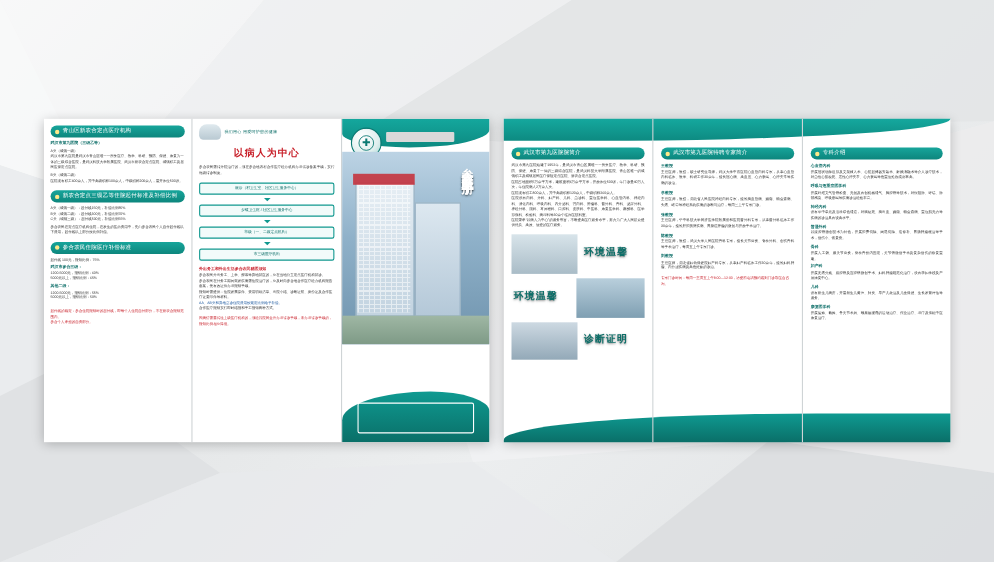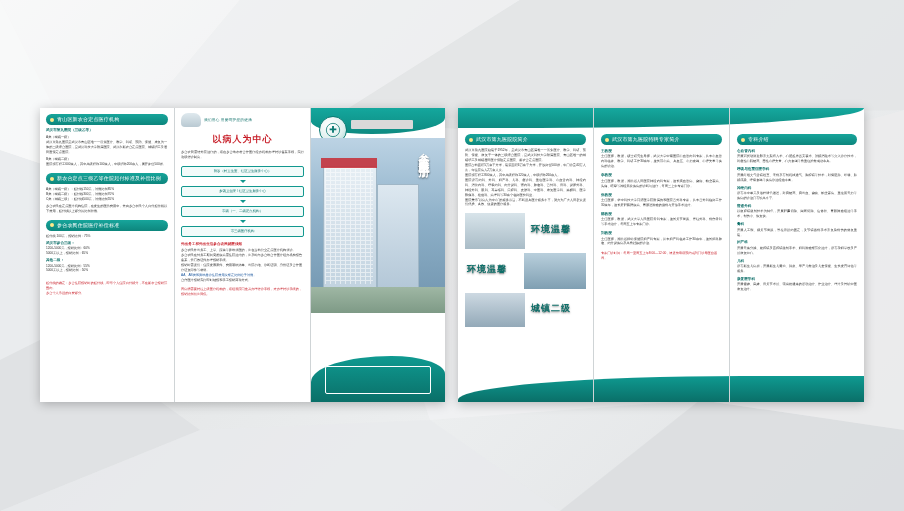--- a/index.html
+++ b/index.html
@@ -218,21 +218,21 @@
     <div style="position:relative;margin-top:6px;height:36px">
       <div class="ph room" style="position:absolute;left:0;top:0;width:60px;height:36px"></div>
       <div class="photo-label" style="left:66px;top:10px;color:#0c6e68">环境温馨</div>
     </div>
     <div style="position:relative;margin-top:4px;height:36px">
       <div class="ph" style="position:absolute;right:0;top:0;width:62px;height:36px;background:linear-gradient(#b9cfdc,#7f9fb2)"></div>
       <div class="photo-label" style="left:2px;top:10px;color:#0c6e68">环境温馨</div>
     </div>
     <div style="position:relative;margin-top:4px;height:34px">
       <div class="ph" style="position:absolute;left:0;top:0;width:60px;height:34px;background:linear-gradient(#cdd9e2,#93a9b8)"></div>
-      <div class="photo-label" style="left:66px;top:9px;color:#0c6e68">城镇二级</div>
+      <div class="photo-label" style="left:66px;top:9px;color:#0c6e68">诊断证明</div>
     </div>
   </div>
 
   <div class="fold" style="left:135px"></div>
 
   <div class="panel" style="left:136px;width:135px;padding:26px 7px 0 7px;box-sizing:border-box;">
     <div class="hdrbar">
       <span class="dot"></span>
       <span class="t">武汉市第九医院特聘专家简介</span>
     </div>

